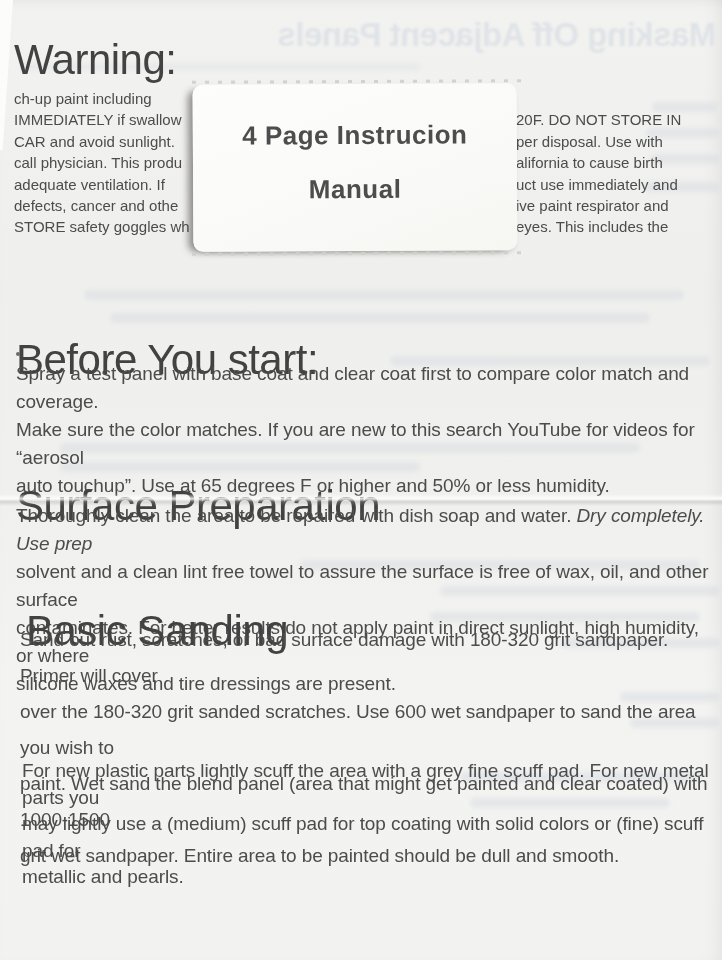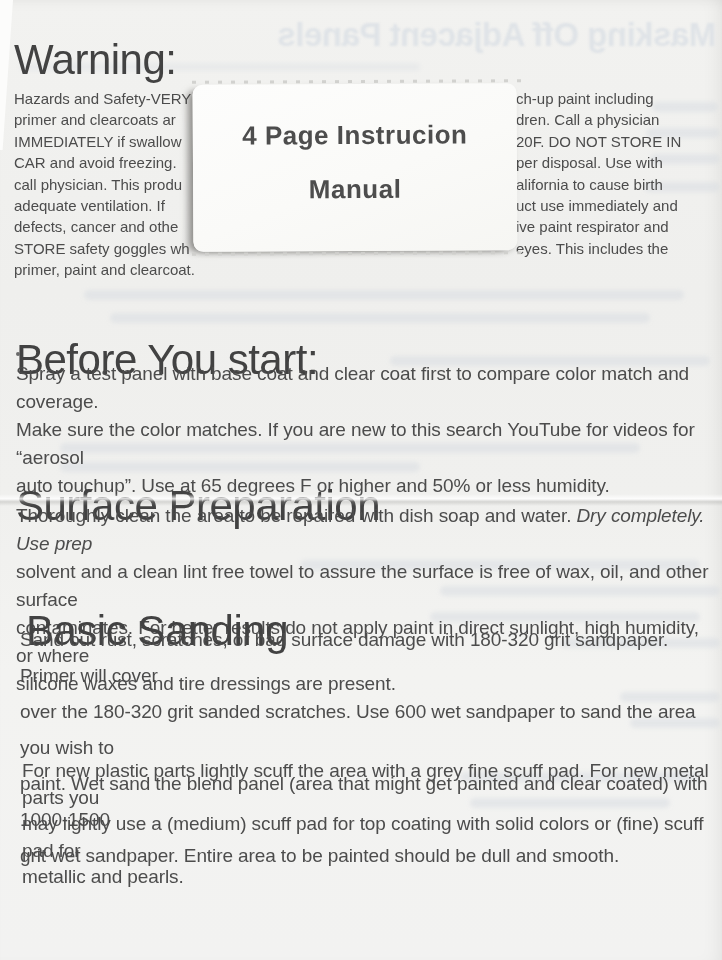--- a/index.html
+++ b/index.html
@@ -69,53 +69,45 @@
   <div class="smudge" style="left:560px;top:638px;width:160px;"></div>
   <div class="smudge" style="left:620px;top:692px;width:100px;"></div>
   <div class="smudge" style="left:630px;top:718px;width:90px;"></div>
   <div class="smudge" style="left:460px;top:772px;width:240px;"></div>
   <div class="smudge" style="left:470px;top:798px;width:200px;"></div>
 
   <h1 class="h" style="left:14px;top:8px;">Warning:</h1>
 
   <div class="warn-para">
     <div class="wrow">
-      <span class="wl">Hazards and Safety-VERY</span>
       <span class="wr">ch-up paint including</span>
-    </div>
-    <div class="wrow">
-      <span class="wl">primer and clearcoats ar</span>
-      <span class="wr">dren. Call a physician</span>
     </div>
     <div class="wrow">
       <span class="wl">IMMEDIATELY if swallow</span>
       <span class="wr">20F. DO NOT STORE IN</span>
     </div>
     <div class="wrow">
-      <span class="wl">CAR and avoid freezing.</span>
+      <span class="wl">CAR and avoid sunlight.</span>
       <span class="wr">per disposal. Use with</span>
     </div>
     <div class="wrow">
       <span class="wl">call physician. This produ</span>
       <span class="wr">alifornia to cause birth</span>
     </div>
     <div class="wrow">
       <span class="wl">adequate ventilation. If</span>
       <span class="wr">uct use immediately and</span>
     </div>
     <div class="wrow">
       <span class="wl">defects, cancer and othe</span>
       <span class="wr">ive paint respirator and</span>
     </div>
     <div class="wrow">
       <span class="wl">STORE safety goggles wh</span>
       <span class="wr">eyes. This includes the</span>
-    </div>
-    <div class="wrow">
-      <span class="wl">primer, paint and clearcoat.</span>
     </div>
   </div>
 
   <div class="perf top"></div>
   <div class="sticker">
     <div class="sticker-line1">4 Page Instrucion</div>
     <div class="sticker-line2">Manual</div>
   </div>
   <div class="perf bottom"></div>
 

